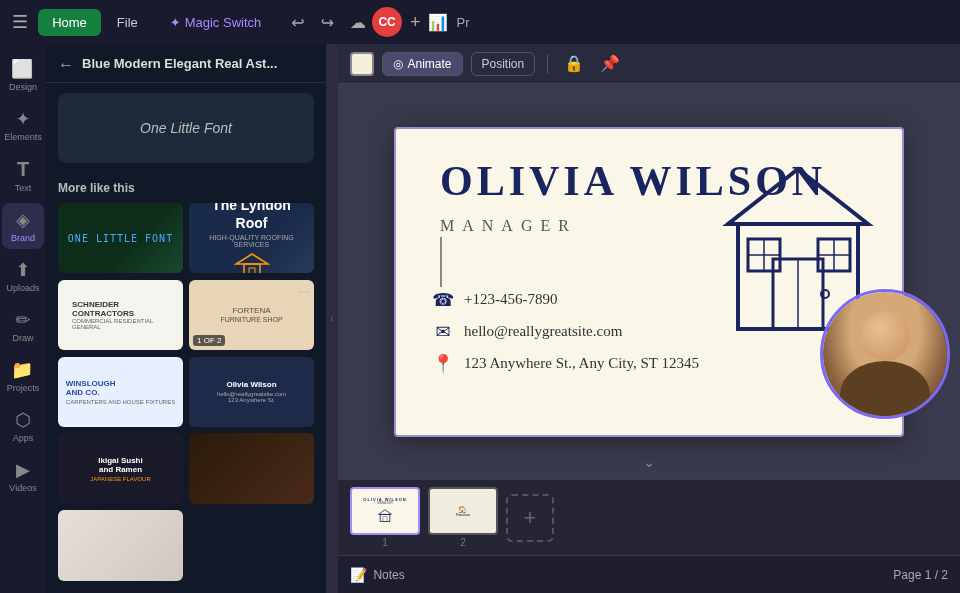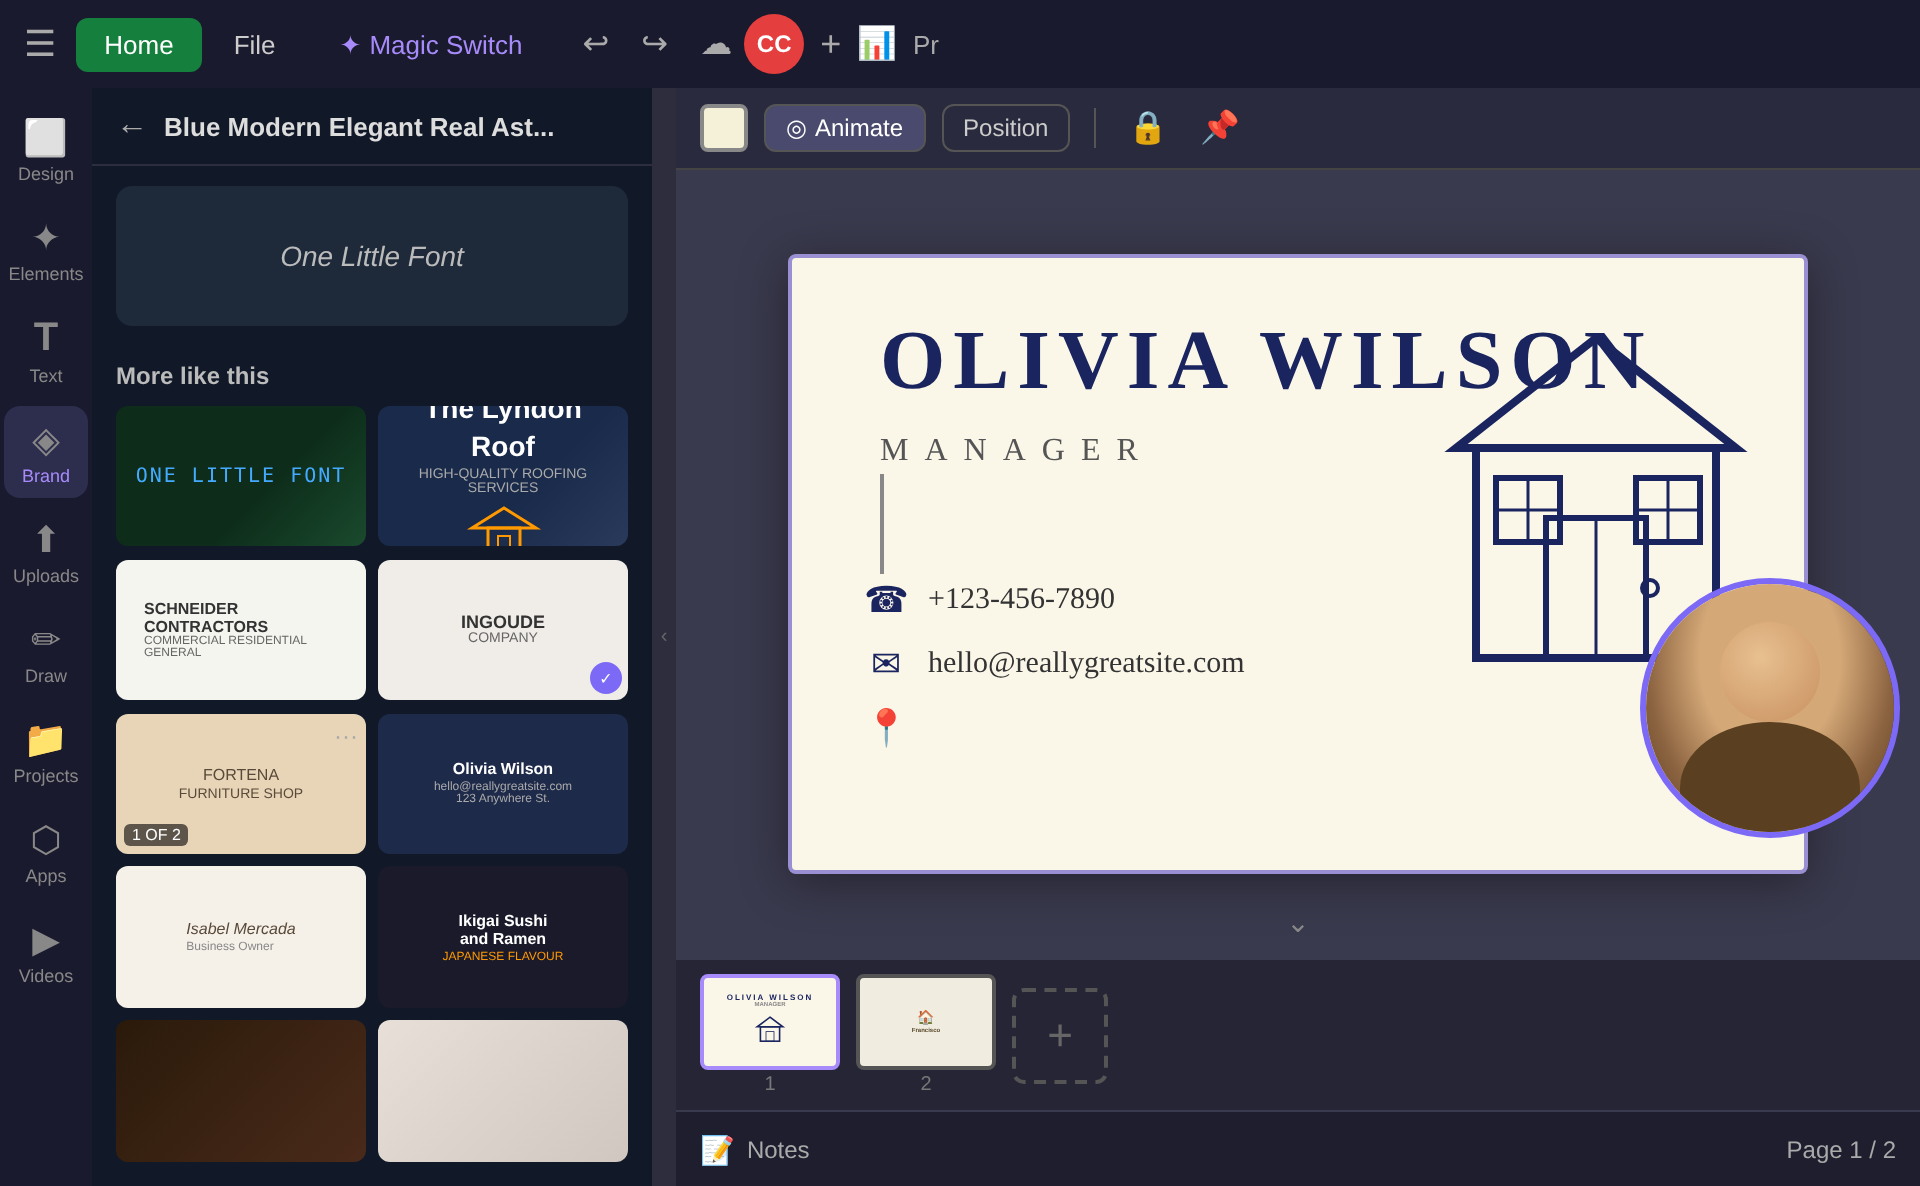--- a/index.html
+++ b/index.html
@@ -293,52 +293,43 @@
         </div>
       </div>
 
       <div class="template-card tc-contractors">
         <div style="padding:6px;text-align:center;">
           <div style="font-size:8px;color:#333;font-weight:bold;text-align:left;padding-left:8px;">SCHNEIDER<br>CONTRACTORS</div>
           <div style="font-size:6px;color:#666;text-align:left;padding-left:8px;">COMMERCIAL RESIDENTIAL GENERAL</div>
         </div>
       </div>
 
-      <div class="template-card tc-ingoude">
-        <div style="padding:6px;text-align:center;">
-          <div style="font-size:9px;color:#333;font-weight:bold;">INGOUDE</div>
-          <div style="font-size:7px;color:#666;">COMPANY</div>
-          <div style="position:absolute;bottom:3px;right:3px;width:16px;height:16px;background:#7c6af7;border-radius:50%;display:flex;align-items:center;justify-content:center;">
-            <span style="color:#fff;font-size:8px;">✓</span>
-          </div>
-        </div>
-      </div>
 
 
       <div class="template-card tc-furniture">
         <div style="font-size:8px;color:#5a4a3a;text-align:center;padding:4px;">FORTENA<br><span style="font-size:7px;">FURNITURE SHOP</span></div>
         <span class="badge-1of2">1 OF 2</span>
         <span class="badge-dots">···</span>
       </div>
 
+      <div class="template-card tc-winslough">
+        <div style="padding:6px;">
+          <div style="font-size:8px;color:#2a4aaa;font-weight:bold;">WINSLOUGH<br>AND CO.</div>
+          <div style="font-size:6px;color:#666;margin-top:2px;">CARPENTERS AND HOUSE FIXTURES</div>
+        </div>
+      </div>
 
       <div class="template-card tc-olivia">
         <div style="padding:6px;text-align:center;">
           <div style="font-size:8px;color:#fff;font-weight:bold;">Olivia Wilson</div>
           <div style="font-size:6px;color:#aaa;margin-top:2px;">hello@reallygreatsite.com</div>
           <div style="font-size:6px;color:#aaa;">123 Anywhere St.</div>
         </div>
       </div>
 
-      <div class="template-card tc-isabel">
-        <div style="padding:6px;">
-          <div style="font-size:8px;color:#5a4a3a;font-style:italic;">Isabel Mercada</div>
-          <div style="font-size:6px;color:#888;margin-top:2px;">Business Owner</div>
-        </div>
-      </div>
 
       <div class="template-card tc-ikigai">
         <div style="padding:6px;text-align:center;">
           <div style="font-size:8px;color:#fff;font-weight:bold;">Ikigai Sushi<br>and Ramen</div>
           <div style="font-size:6px;color:#f90;margin-top:2px;">JAPANESE FLAVOUR</div>
         </div>
       </div>
 
       <div class="template-card tc-more1">
         <div style="width:100%;height:100%;background:linear-gradient(135deg,#2a1a0a,#4a2a1a);"></div>
@@ -381,20 +372,21 @@
           <div class="bc-contact-row">
             <span class="bc-contact-icon">☎</span>
             <span class="bc-contact-text">+123-456-7890</span>
           </div>
           <div class="bc-contact-row">
             <span class="bc-contact-icon">✉</span>
             <span class="bc-contact-text">hello@reallygreatsite.com</span>
           </div>
           <div class="bc-contact-row">
             <span class="bc-contact-icon">📍</span>
+            <span class="bc-contact-text">123 Anywhere St., Any City, ST 12345</span>
           </div>
         </div>
 
         <svg class="bc-house-svg" viewBox="0 0 160 190" fill="none" xmlns="http://www.w3.org/2000/svg">
           <polygon points="80,10 150,65 10,65" stroke="#1a2560" stroke-width="4" fill="none"></polygon>
           <rect x="20" y="65" width="120" height="105" stroke="#1a2560" stroke-width="4" fill="none"></rect>
           <rect x="55" y="100" width="50" height="70" stroke="#1a2560" stroke-width="3" fill="none"></rect>
           <rect x="55" y="100" width="25" height="70" stroke="#1a2560" stroke-width="1.5" fill="none"></rect>
           <circle cx="107" cy="135" r="4" stroke="#1a2560" stroke-width="2" fill="none"></circle>
           <rect x="30" y="80" width="32" height="32" stroke="#1a2560" stroke-width="3" fill="none"></rect>

